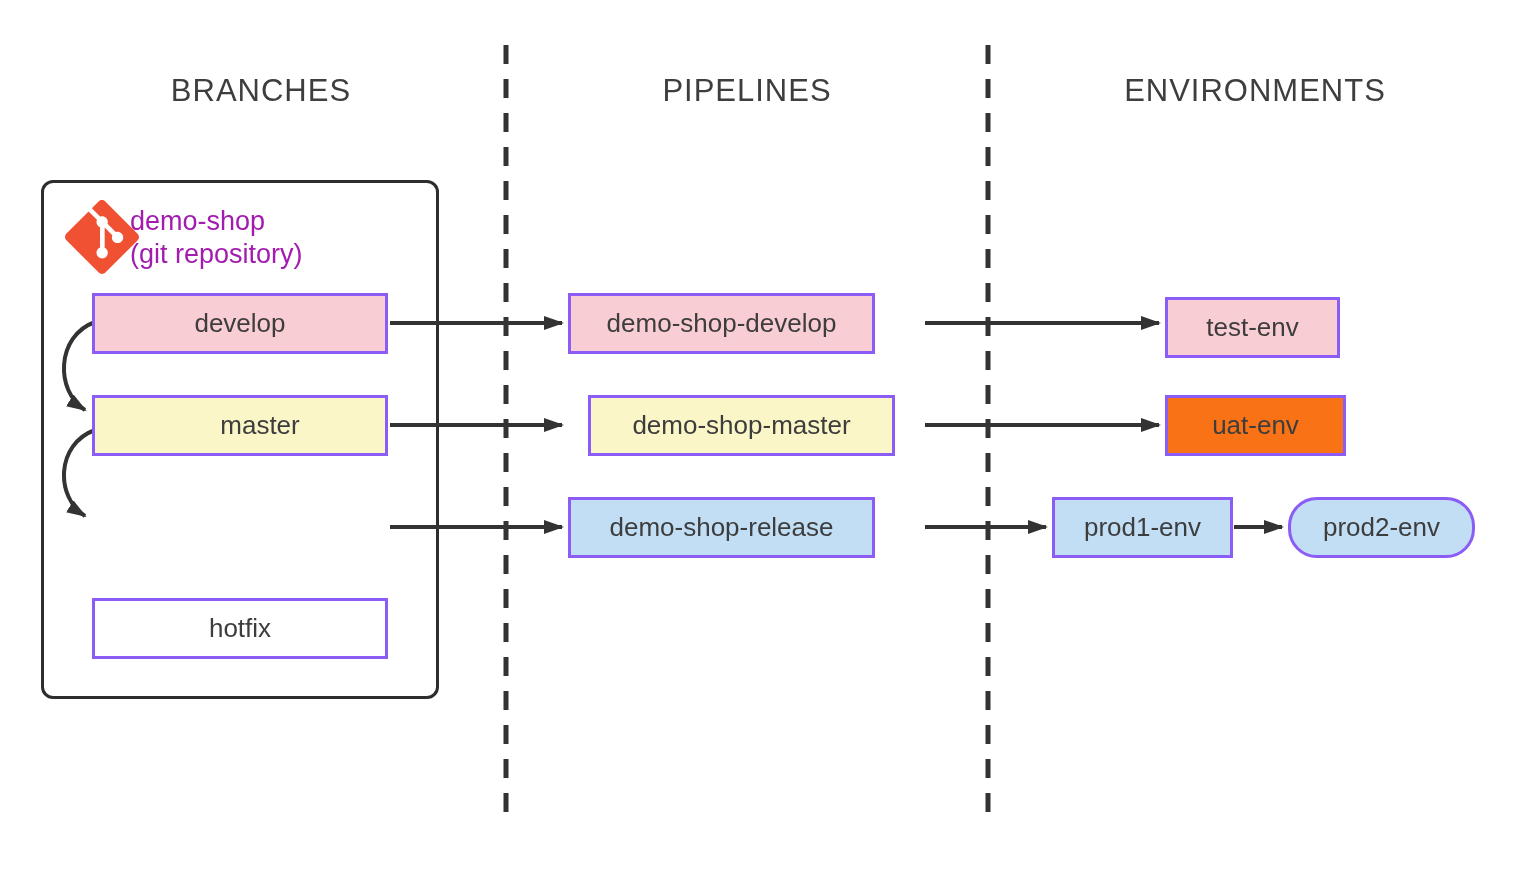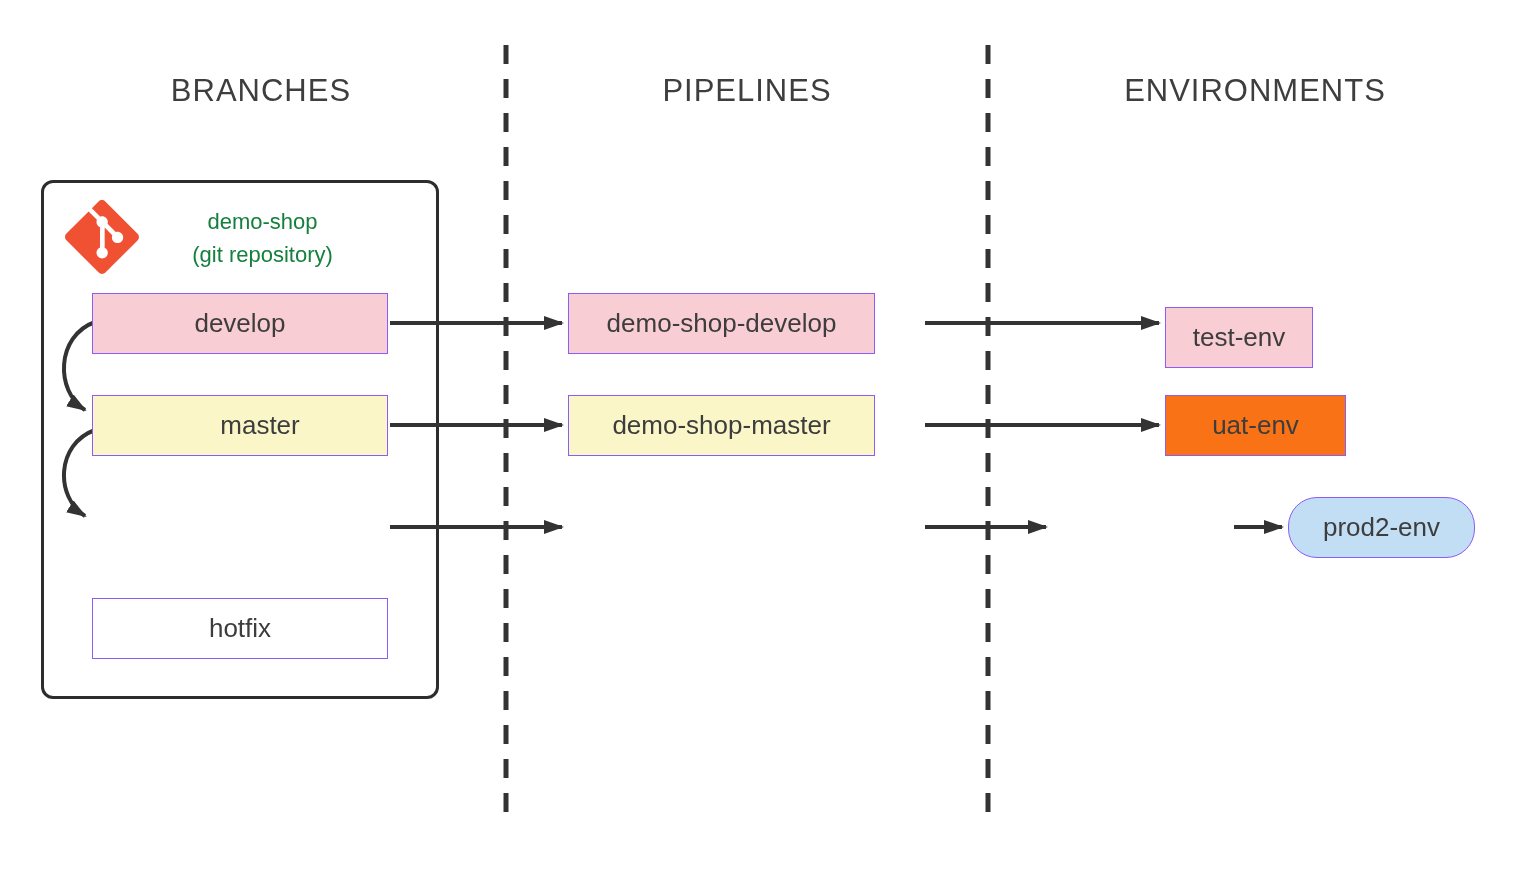--- a/index.html
+++ b/index.html
@@ -49,29 +49,29 @@
     left: 63px;
     top: 198px;
     width: 78px;
     height: 78px;
   }
   .repo-title {
     position: absolute;
     left: 130px;
     top: 205px;
     width: 265px;
-    text-align: center;
-    font-size: 22px;
+    text-align: left;
+    font-size: 27px;
     line-height: 33px;
-    color: #15803d;
+    color: #a21caf;
   }
   .node {
     position: absolute;
     height: 61px;
-    border: 1px solid #8b5cf6;
+    border: 3px solid #8b5cf6;
     box-sizing: border-box;
     display: flex;
     align-items: center;
     justify-content: center;
     font-size: 26px;
     color: #3d3d3d;
     background: #ffffff;
   }
   .branch-node   { left: 92px;  width: 296px; }
   .pipeline-node { left: 568px; width: 307px; }
@@ -123,19 +123,21 @@
   <div class="repo-title">
     <div>demo-shop</div>
     <div>(git repository)</div>
   </div>
 
   <div class="node branch-node" style="top: 293px; background-color: rgb(248, 205, 211);">develop</div>
   <div class="node branch-node" style="top: 395px; background-color: rgb(251, 246, 199); padding-left: 40px;">master</div>
   <div class="node branch-node" style="top: 598px; background-color: rgb(255, 255, 255);">hotfix</div>
 
   <div class="node pipeline-node" style="top: 293px; background-color: rgb(248, 205, 211);">demo-shop-develop</div>
-  <div class="node pipeline-node" style="top: 395px; background-color: rgb(251, 246, 199);">demo-shop-master</div>
+  <div class="node pipeline-node" style="top: 395px; background-color: rgb(251, 246, 199); margin-left: 20px;">demo-shop-master</div>
+  <div class="node pipeline-node" style="top: 497px; background-color: rgb(193, 222, 245);">demo-shop-release</div>
 
-  <div class="node" style="left: 1165px; top: 307px; width: 148px; background-color: rgb(248, 205, 211);">test-env</div>
+  <div class="node" style="left: 1165px; top: 297px; width: 175px; background-color: rgb(248, 205, 211);">test-env</div>
   <div class="node" style="left: 1165px; top: 395px; width: 181px; background-color: #f97316;">uat-env</div>
+  <div class="node" style="left: 1052px; top: 497px; width: 181px; background-color: rgb(193, 222, 245);">prod1-env</div>
   <div class="node" style="left: 1288px; top: 497px; width: 187px; background-color: rgb(193, 222, 245); border-radius: 29px;">prod2-env</div>
 
 </div>
 
 </body></html>

